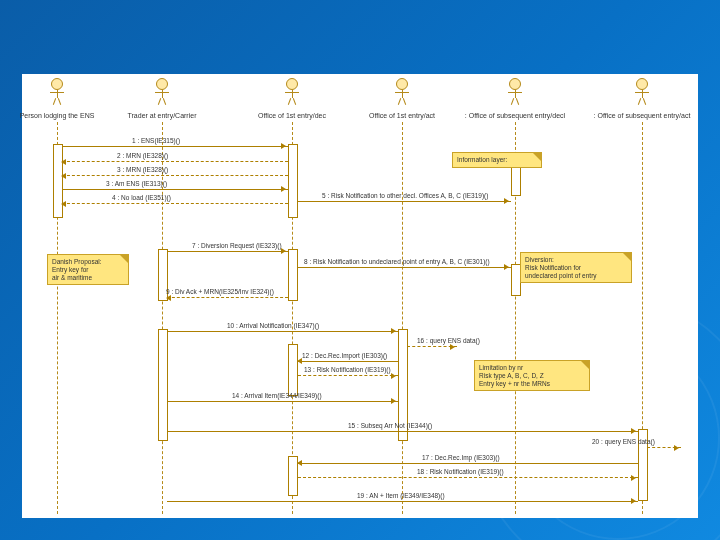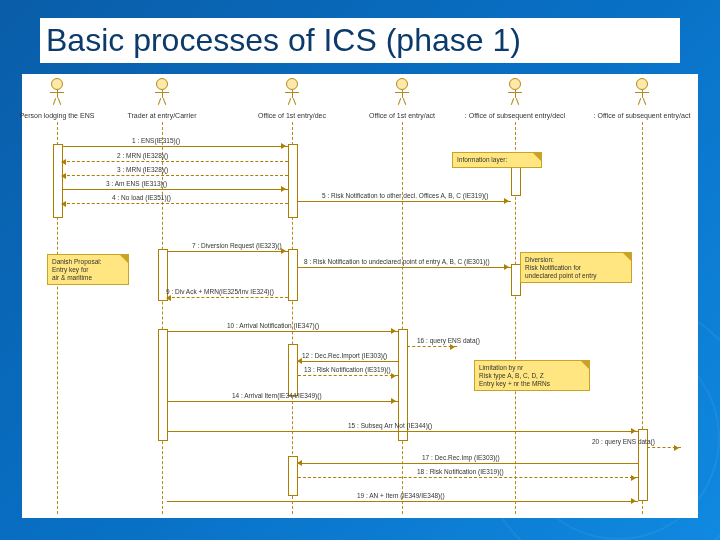--- a/index.html
+++ b/index.html
@@ -27,21 +27,20 @@
 .swirl{position:absolute;border:2px solid rgba(255,255,255,.06);border-radius:50%}
 </style>
 </head>
 <body>
 
 <div class="slide">
   <div class="swirl" style="width:280px;height:280px;right:-40px;bottom:-40px"></div>
   <div class="swirl" style="width:200px;height:200px;right:0;bottom:0"></div>
   <div class="swirl" style="width:120px;height:120px;right:40px;bottom:40px"></div>
 
-  <div class="title">Basic processes of ICS (phase 1)</div>
 
   <div class="diagram">
 
     <div class="actor" style="left:-20px">
         <div class="head"></div>
         <div class="body"></div>
         <div class="arms"></div>
         <div class="legs"></div>
         <div class="lbl">Person lodging the ENS</div>
       </div>

